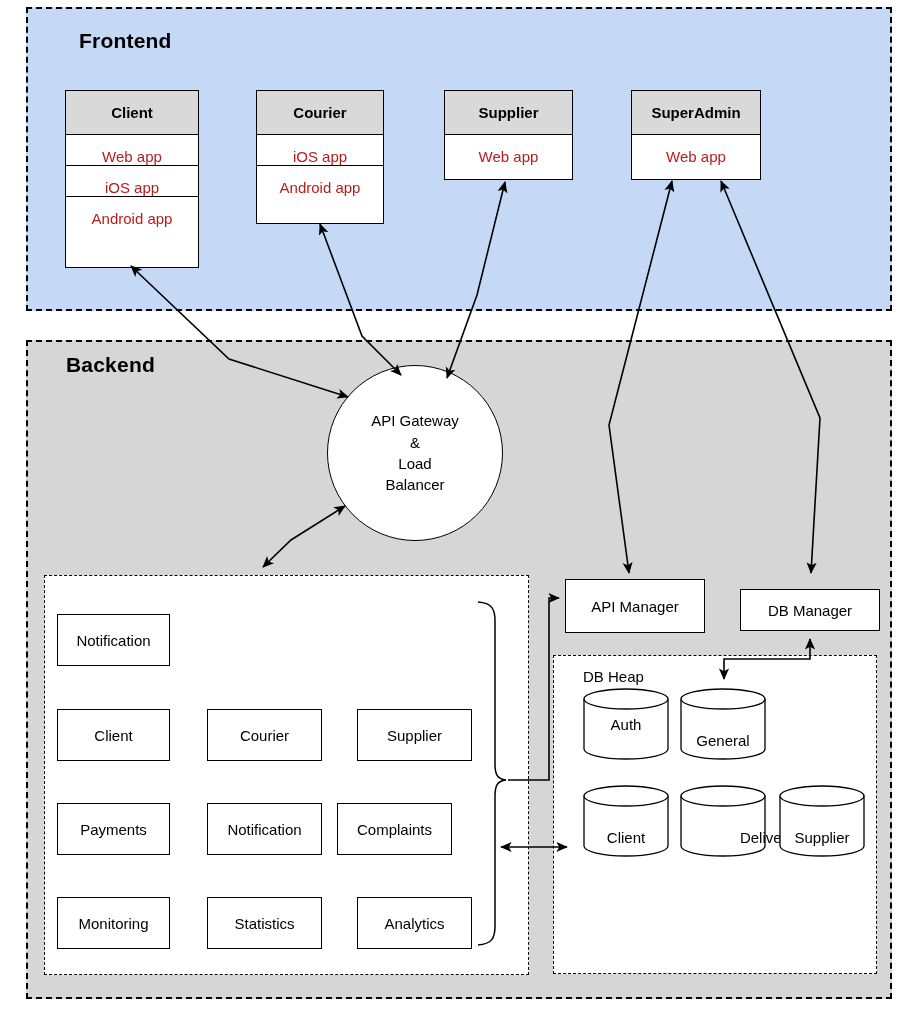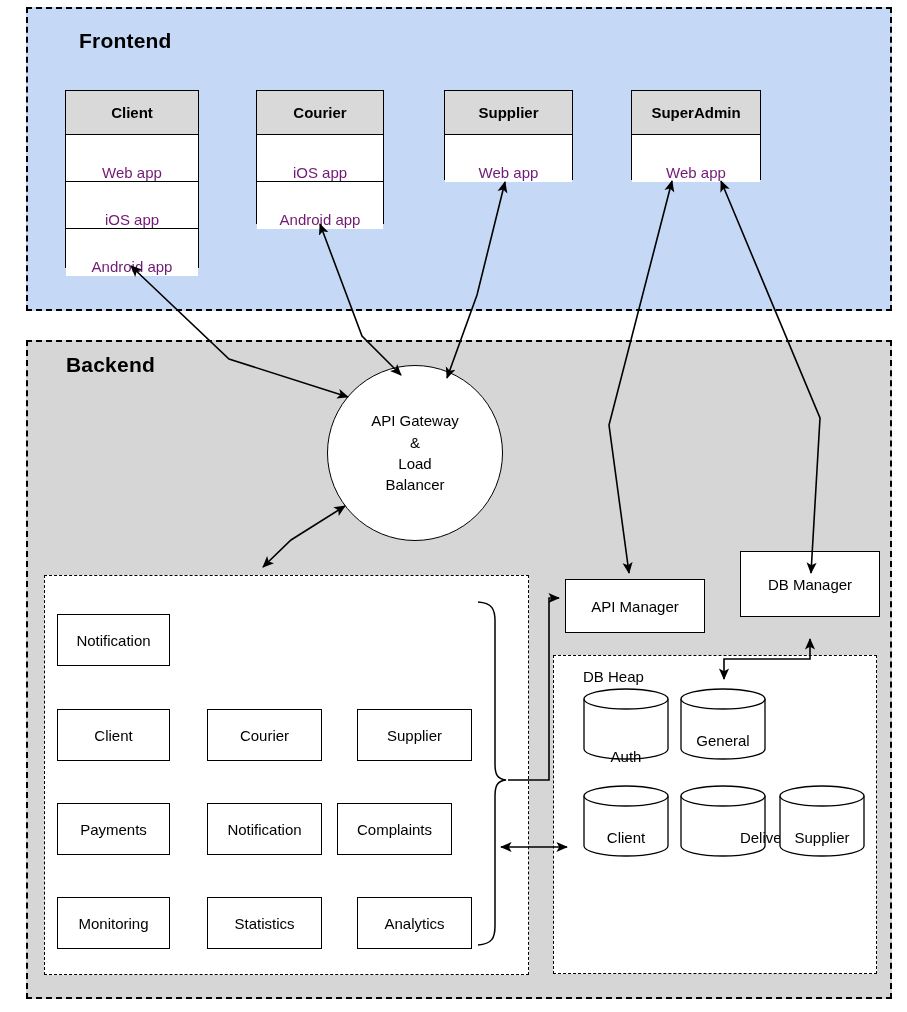--- a/index.html
+++ b/index.html
@@ -58,23 +58,22 @@
     text-align: center;
     color: #000;
   }
   .card-row {
     box-sizing: border-box;
     border-bottom: 1.6px solid #000;
     font-size: 15px;
     height: 31px;
     line-height: 44px;
     text-align: center;
-    color: #701a75;
-    background: #ffffff;
-    margin-top: 16px;
+    color: #b91c1c;
+    background: #ffffff;
   }
   .card-row.last { border-bottom: none; }
 
   
   .rect {
     position: absolute;
     box-sizing: border-box;
     border: 1.6px solid #000;
     background: #ffffff;
     font-size: 15px;
@@ -179,31 +178,31 @@
 
   <div class="rect" style="left:57px; top:803px; width:113px; height:52px;">Payments</div>
   <div class="rect" style="left:207px; top:803px; width:115px; height:52px;">Notification</div>
   <div class="rect" style="left:337px; top:803px; width:115px; height:52px;">Complaints</div>
 
   <div class="rect" style="left:57px; top:897px; width:113px; height:52px;">Monitoring</div>
   <div class="rect" style="left:207px; top:897px; width:115px; height:52px;">Statistics</div>
   <div class="rect" style="left:357px; top:897px; width:115px; height:52px;">Analytics</div>
 
   <div class="rect" style="left:565px; top:579px; width:140px; height:54px;">API Manager</div>
-  <div class="rect" style="left:740px; top:551px; width:140px; height:66px;">DB Manager</div>
+  <div class="rect" style="left:740px; top:589px; width:140px; height:42px;">DB Manager</div>
 
   <div class="group" style="left:553px; top:655px; width:324px; height:319px;"></div>
   <div class="group-label" style="left:583px; top:668px;">DB Heap</div>
 
   <div class="cyl" style="left:583px; top:688px; width:86px; height:72px;">
     <svg width="86" height="72" viewBox="0 0 86 72">
       <path d="M1,11 L1,61 A42,10 0 0 0 85,61 L85,11" fill="#ffffff" stroke="#000" stroke-width="1.3"></path>
       <ellipse cx="43" cy="11" rx="42" ry="10" fill="#ffffff" stroke="#000" stroke-width="1.3"></ellipse>
     </svg>
-    <div class="cyl-label" style="top:60px;">Auth</div>
+    <div class="cyl-label" style="top:28px;">Auth</div>
   </div>
 
   <div class="cyl" style="left:680px; top:688px; width:86px; height:72px;">
     <svg width="86" height="72" viewBox="0 0 86 72">
       <path d="M1,11 L1,61 A42,10 0 0 0 85,61 L85,11" fill="#ffffff" stroke="#000" stroke-width="1.3"></path>
       <ellipse cx="43" cy="11" rx="42" ry="10" fill="#ffffff" stroke="#000" stroke-width="1.3"></ellipse>
     </svg>
     <div class="cyl-label" style="top:44px;">General</div>
   </div>
 

